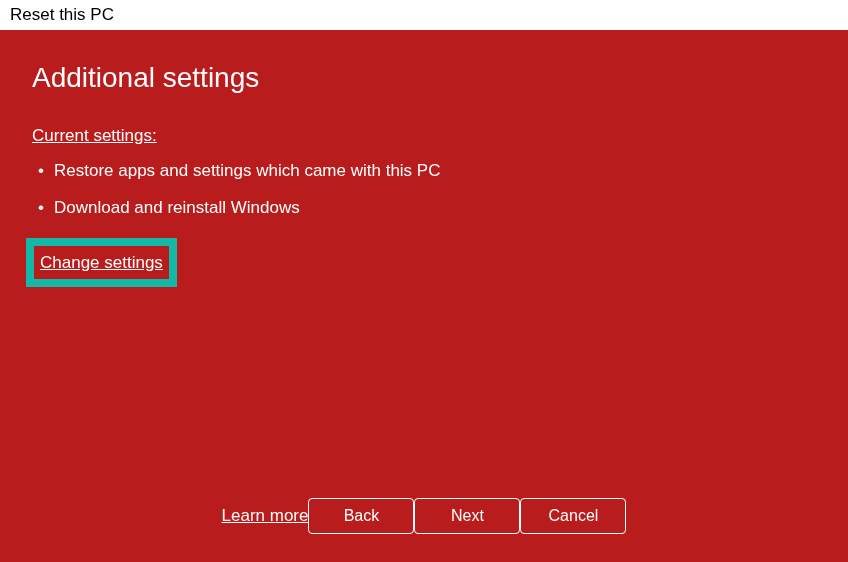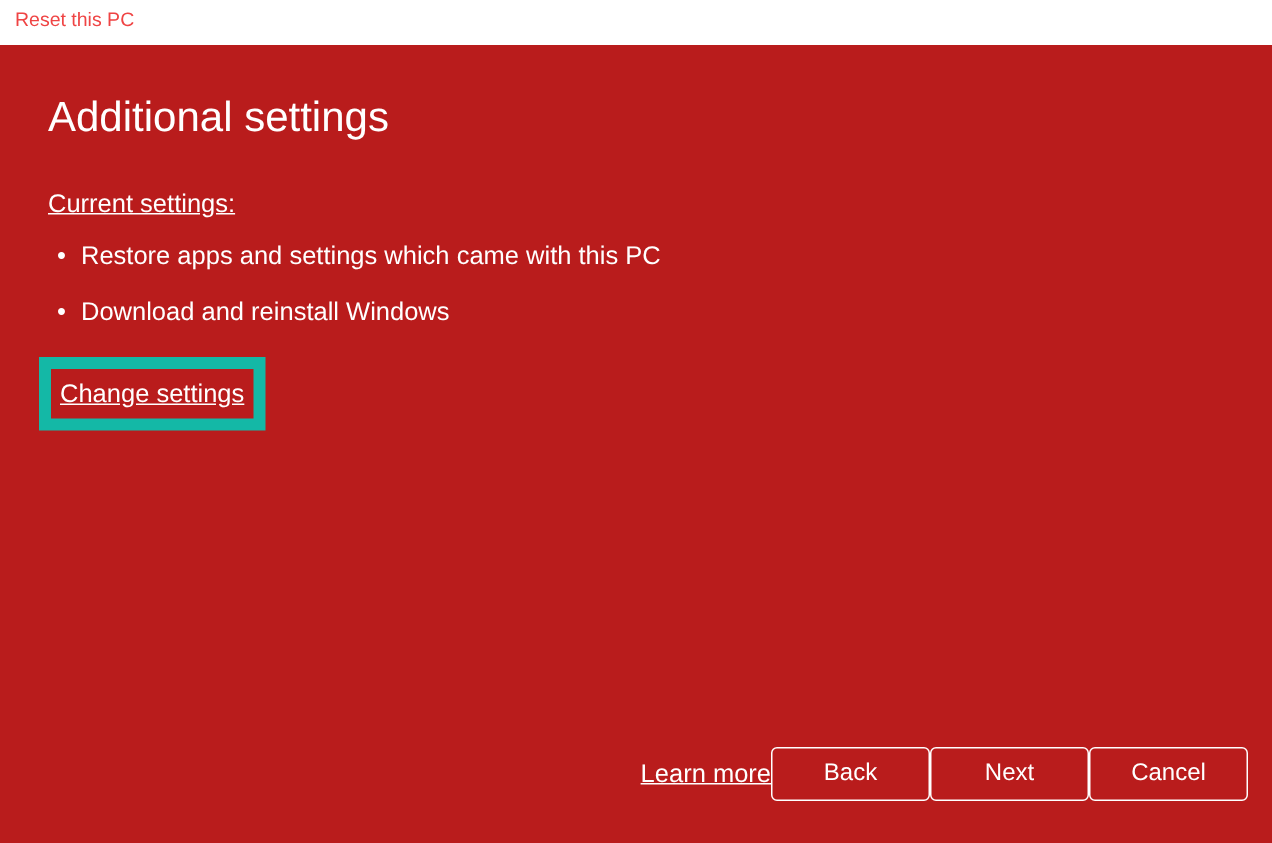--- a/index.html
+++ b/index.html
@@ -11,22 +11,22 @@
       font-family: "Segoe UI", Tahoma, sans-serif;
       width: 848px;
       height: 562px;
       background: #fff;
       overflow: hidden;
     }
     .title-bar {
       height: 30px;
       background: #fff;
       padding: 5px 10px;
-      font-size: 13px;
-      color: #ef4444;
+      font-size: 17px;
+      color: #000000;
     }
     .dialog-body {
       background: #b91c1c;
       width: 100%;
       height: calc(100% - 30px);
       position: relative;
       color: #fff;
       padding: 32px 32px 24px 32px;
     }
     .heading {
@@ -71,24 +71,24 @@
       cursor: pointer;
       font-size: 17px;
     }
     .note {
       font-size: 17px;
     }
     .footer {
       position: absolute;
       bottom: 28px;
       left: 32px;
-      right: 16px;
+      right: 32px;
       display: flex;
       align-items: center;
-      justify-content: flex-end;
+      justify-content: center;
     }
     .learn-more {
       color: #fff;
       text-decoration: underline;
       cursor: pointer;
       font-size: 17px;
     }
     .button-row {
       display: flex;
     }

